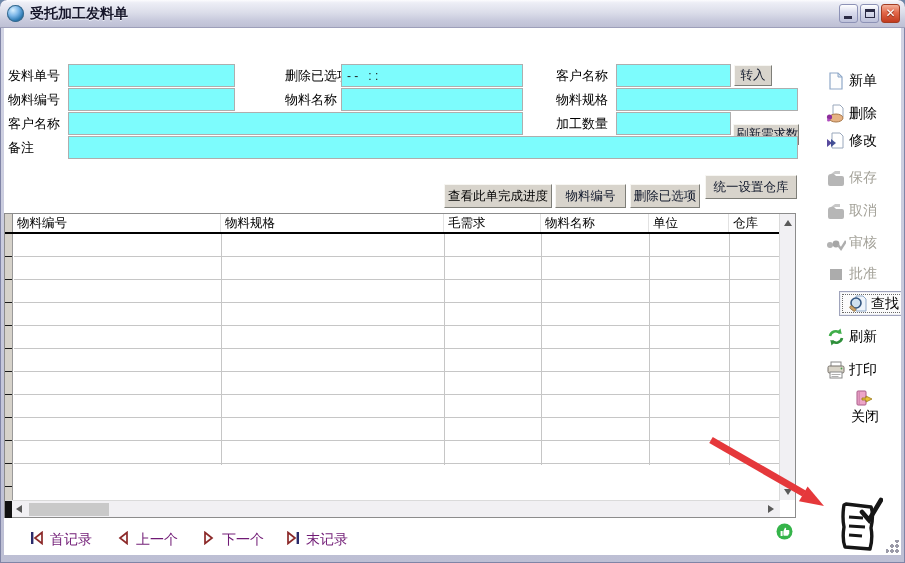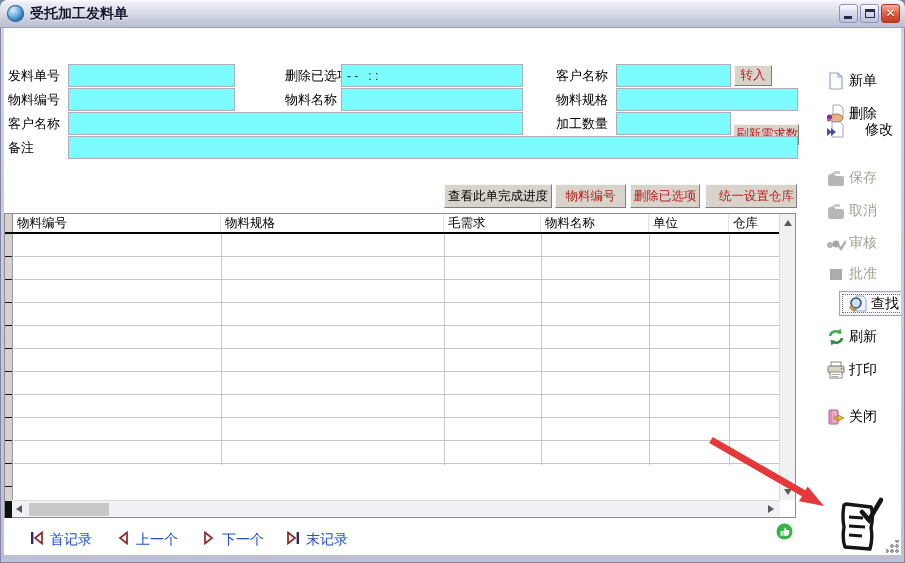--- a/index.html
+++ b/index.html
@@ -26,21 +26,21 @@
     color:#fff;font-size:12px;font-weight:bold;text-align:center;line-height:17px;text-shadow:0 1px 1px #7a2412;}
 
   
   .client{position:absolute;left:4px;top:28px;width:897px;height:527px;background:#ffffff;overflow:hidden;}
 
   .lbl{position:absolute;height:23px;line-height:23px;font-size:13px;color:#000;white-space:nowrap;}
   .field{position:absolute;height:23px;background:#7dfcfd;border:1px solid #aeaeae;
     font-size:12px;color:#222;padding:0 5px;outline:none;font-family:inherit;}
   .btn3d{position:absolute;background:#d8d4cc;border:1px solid;border-color:#f7f6f2 #7e7e78 #7e7e78 #f7f6f2;
     font-size:12.5px;color:#000;text-align:center;cursor:pointer;font-family:inherit;padding:0 2px;white-space:nowrap;}
-  .btn3d.disabled{color:#b91c1c;}
+  .btn3d.disabled{color:#0f172a;}
 
   
   .grid{position:absolute;left:0;top:185px;width:792px;height:305px;border:1px solid #8c8c8c;background:#fff;}
   .grid-header-cell{position:absolute;top:0;height:18px;line-height:18px;font-size:12.5px;color:#000;
     padding-left:4px;border-right:1px solid #e2e2e2;overflow:hidden;white-space:nowrap;}
   .grid-header-rule{position:absolute;left:0;top:18px;width:774px;height:2px;background:#000;}
   .indicator-head{position:absolute;left:0;top:0;width:8px;height:18px;background:#d6d2ca;border-right:1px solid #8c8c8c;}
   .indicator{position:absolute;left:0;top:20px;width:8px;height:266px;background:#d6d2ca;border-right:1px solid #9a9a9a;}
   .indicator-cell{height:23px;border-bottom:1px solid #1a1a1a;}
   .grid-body{position:absolute;left:9px;top:20px;width:766px;height:231px;}
@@ -65,21 +65,21 @@
   .side-lbl{font-size:14px;color:#000;margin-left:3px;white-space:nowrap;}
   .side-btn.disabled .side-lbl{color:#a3a198;}
   .side-btn.focused{left:813px;width:80px;height:25px;padding-left:8px;border:1px solid #a0a4bc;
     box-shadow:0 0 0 1px #eceef4 inset;background:#fbfbfb;margin-left:22px;}
   .side-btn.focused::after{content:"";position:absolute;left:2px;top:2px;right:2px;bottom:2px;border:1px dotted #6a6a6a;pointer-events:none;}
 
   
   .navbar{position:absolute;left:0;top:490px;width:897px;height:37px;background:#fff;}
   .nav-btn{position:absolute;top:12px;height:20px;display:flex;align-items:center;cursor:pointer;}
   .nav-btn svg{width:14px;height:14px;margin-right:6px;}
-  .nav-lbl{font-size:14px;color:#1d4ed8;white-space:nowrap;}
+  .nav-lbl{font-size:14px;color:#701a75;white-space:nowrap;}
 
   .floating-icon{position:absolute;}
   .grip{position:absolute;right:2px;bottom:2px;width:13px;height:13px;
     background:
       radial-gradient(circle at 11px 11px,#9a9aa8 1.6px,transparent 1.8px),
       radial-gradient(circle at 11px 6px,#9a9aa8 1.6px,transparent 1.8px),
       radial-gradient(circle at 6px 11px,#9a9aa8 1.6px,transparent 1.8px),
       radial-gradient(circle at 11px 1px,#9a9aa8 1.6px,transparent 1.8px),
       radial-gradient(circle at 1px 11px,#9a9aa8 1.6px,transparent 1.8px),
       radial-gradient(circle at 6px 6px,#9a9aa8 1.6px,transparent 1.8px);}
@@ -126,21 +126,21 @@
     <input class="field" style="left: 612px; top: 84px; width: 115px;" value="">
     <button class="btn3d disabled" style="left:729px;top:96px;width:66px;height:21px">刷新需求数</button>
 
     <span class="lbl" style="left:4px;top:108px">备注</span>
     <input class="field" style="left: 64px; top: 108px; width: 730px;" value="">
 
     <div id="toolbar">
         <button class="btn3d" style="left: 440px; top: 156px; width: 108px; height: 24px;">查看此单完成进度</button>
         <button class="btn3d disabled" style="left: 551px; top: 156px; width: 71px; height: 24px;">物料编号</button>
         <button class="btn3d disabled" style="left: 626px; top: 156px; width: 70px; height: 24px;">删除已选项</button>
-        <button class="btn3d disabled" style="left: 701px; top: 156px; width: 92px; height: 24px; text-align: right;">统一设置仓库</button>
+        <button class="btn3d disabled" style="left: 701px; top: 147px; width: 92px; height: 24px;">统一设置仓库</button>
       </div>
 
     <div class="grid">
       <div class="indicator-head"></div>
       <div id="grid-header">
           <div class="grid-header-cell" style="left: 8px; width: 208px;">物料编号</div>
           <div class="grid-header-cell" style="left: 216px; width: 223px;">物料规格</div>
           <div class="grid-header-cell" style="left: 439px; width: 97px;">毛需求</div>
           <div class="grid-header-cell" style="left: 536px; width: 108px;">物料名称</div>
           <div class="grid-header-cell" style="left: 644px; width: 80px;">单位</div>
@@ -257,21 +257,21 @@
           <span class="icon">
             <svg viewBox="0 0 20 20">
               <path d="M7 1 h7 l3 3 v9 h-10 z" fill="#fff" stroke="#9aa8bc"></path>
               <ellipse cx="10" cy="14" rx="7" ry="4" fill="#e6b283" stroke="#a8784a"></ellipse>
               <circle cx="3.5" cy="13" r="2.6" fill="#8d2e9b"></circle>
               <circle cx="2.6" cy="16" r="1.6" fill="#b14dbf"></circle>
             </svg>
           </span>
           <span class="side-lbl">删除</span>
         </div>
-        <div class="side-btn" style="top: 89px; gap: 16px;">
+        <div class="side-btn" style="top: 100px;">
           <span class="icon">
             <svg viewBox="0 0 20 20">
               <path d="M6 2 h8 l3 3 v12 H6 z" fill="#fff" stroke="#9aa8bc"></path>
               <path d="M1 8 l5 4 -5 4 z" fill="#584a9e"></path>
               <path d="M5 8 l5 4 -5 4 z" fill="#32408c" opacity="0.9"></path>
             </svg>
           </span>
           <span class="side-lbl">修改</span>
         </div>
         <div class="side-btn disabled" style="top: 137px;">
@@ -337,21 +337,21 @@
               <rect x="5" y="2" width="10" height="5" fill="#fff" stroke="#888"></rect>
               <rect x="2" y="6" width="16" height="7" rx="1.5" fill="#d9d4c8" stroke="#77716a"></rect>
               <rect x="4" y="12" width="12" height="6" fill="#fff" stroke="#888"></rect>
               <line x1="5.5" y1="14.5" x2="14.5" y2="14.5" stroke="#b0b0b0"></line>
               <line x1="5.5" y1="16.5" x2="12.5" y2="16.5" stroke="#b0b0b0"></line>
               <circle cx="15.5" cy="8.5" r="0.9" fill="#49a04e"></circle>
             </svg>
           </span>
           <span class="side-lbl">打印</span>
         </div>
-        <div class="side-btn" style="top: 376px;">
+        <div class="side-btn" style="top: 360px; flex-direction: column;">
           <span class="icon">
             <svg viewBox="0 0 20 20">
               <rect x="3" y="3" width="9" height="14" rx="1" fill="#eda6c8" stroke="#a85a88"></rect>
               <line x1="5.2" y1="3" x2="5.2" y2="17" stroke="#c87aa8"></line>
               <path d="M18 11 l-6 3 0 -2 -4 0 0 -2 4 0 0 -2 z" fill="#e8c23a" stroke="#9a7a1a" stroke-width="0.8"></path>
             </svg>
           </span>
           <span class="side-lbl">关闭</span>
         </div>
       </div>

